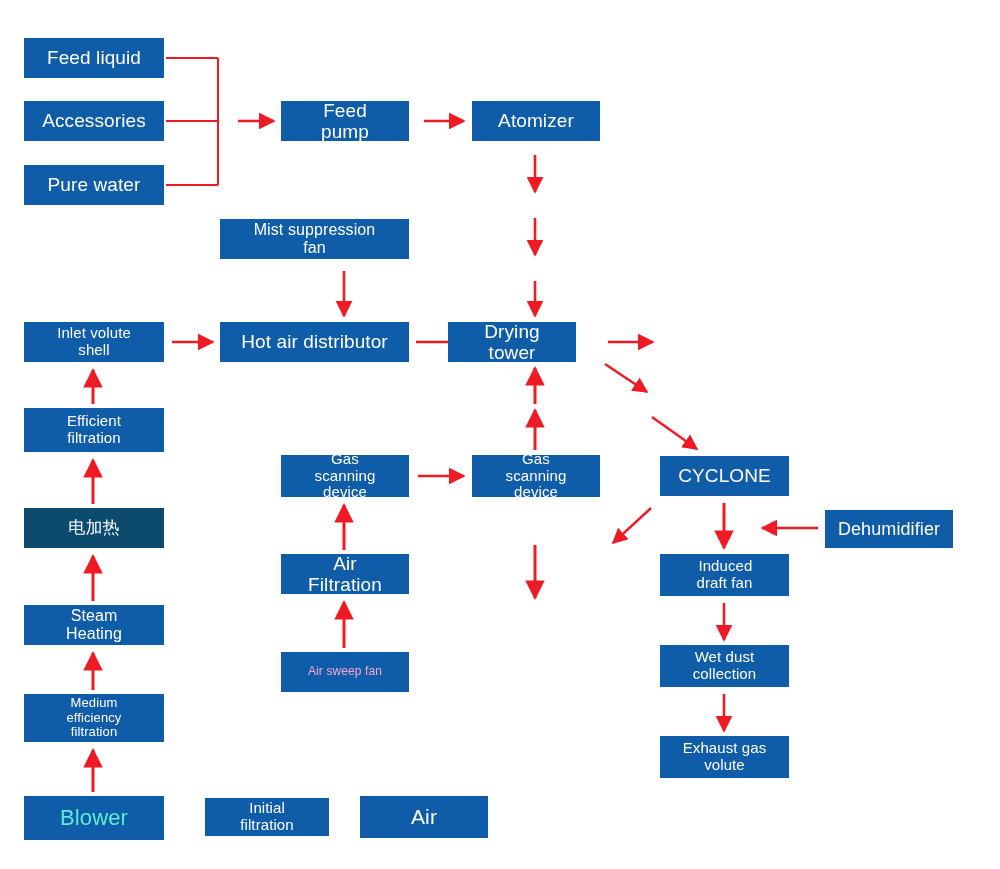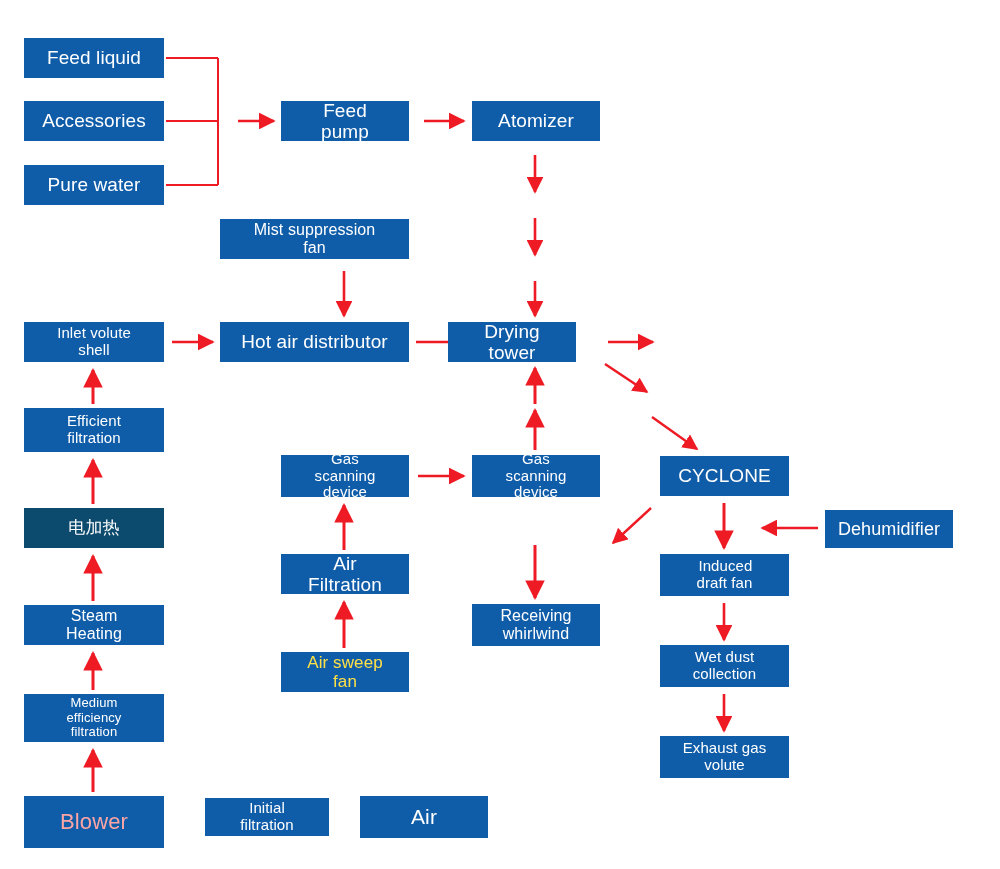--- a/index.html
+++ b/index.html
@@ -148,29 +148,27 @@
   <div class="node" style="left: 24px; top: 322px; width: 140px; height: 40px; font-size: 15px; background: rgb(15, 92, 168); color: rgb(255, 255, 255);">Inlet volute
 shell</div>
   <div class="node" style="left: 220px; top: 322px; width: 189px; height: 40px; font-size: 19px; background: rgb(15, 92, 168); color: rgb(255, 255, 255);">Hot air distributor</div>
   <div class="node" style="left: 448px; top: 322px; width: 128px; height: 40px; font-size: 19px; background: rgb(15, 92, 168); color: rgb(255, 255, 255);">Drying tower</div>
   <div class="node" style="left: 24px; top: 408px; width: 140px; height: 44px; font-size: 15px; background: rgb(15, 92, 168); color: rgb(255, 255, 255);">Efficient
 filtration</div>
   <div class="node" style="left: 24px; top: 508px; width: 140px; height: 40px; font-size: 17px; background: #0c4a6e; color: rgb(255, 255, 255);">电加热</div>
   <div class="node" style="left: 24px; top: 605px; width: 140px; height: 40px; font-size: 16px; background: rgb(15, 92, 168); color: rgb(255, 255, 255);">Steam Heating</div>
   <div class="node" style="left: 24px; top: 694px; width: 140px; height: 48px; font-size: 13px; background: rgb(15, 92, 168); color: rgb(255, 255, 255);">Medium efficiency
 filtration</div>
-  <div class="node" style="left: 24px; top: 796px; width: 140px; height: 52px; font-size: 22px; background: rgb(15, 92, 168); color: #fca5a5;">Blower</div>
+  <div class="node" style="left: 24px; top: 796px; width: 140px; height: 44px; font-size: 22px; background: rgb(15, 92, 168); color: #5eead4;">Blower</div>
   <div class="node" style="left: 281px; top: 455px; width: 128px; height: 42px; font-size: 15px; background: rgb(15, 92, 168); color: rgb(255, 255, 255);">Gas scanning
 device</div>
   <div class="node" style="left: 472px; top: 455px; width: 128px; height: 42px; font-size: 15px; background: rgb(15, 92, 168); color: rgb(255, 255, 255);">Gas scanning
 device</div>
   <div class="node" style="left: 281px; top: 554px; width: 128px; height: 40px; font-size: 19px; background: rgb(15, 92, 168); color: rgb(255, 255, 255);">Air Filtration</div>
-  <div class="node" style="left: 281px; top: 652px; width: 128px; height: 40px; font-size: 17px; background: rgb(15, 92, 168); color: #fde047;">Air sweep fan</div>
-  <div class="node" style="left: 472px; top: 604px; width: 128px; height: 42px; font-size: 16px; background: rgb(15, 92, 168); color: rgb(255, 255, 255);">Receiving
-whirlwind</div>
+  <div class="node" style="left: 281px; top: 652px; width: 128px; height: 40px; font-size: 12px; background: rgb(15, 92, 168); color: #f9a8d4;">Air sweep fan</div>
   <div class="node" style="left: 660px; top: 456px; width: 129px; height: 40px; font-size: 19px; background: rgb(15, 92, 168); color: rgb(255, 255, 255);">CYCLONE</div>
   <div class="node" style="left: 825px; top: 510px; width: 128px; height: 38px; font-size: 18px; background: rgb(15, 92, 168); color: rgb(255, 255, 255);">Dehumidifier</div>
   <div class="node" style="left: 660px; top: 554px; width: 129px; height: 42px; font-size: 15px; background: rgb(15, 92, 168); color: rgb(255, 255, 255); text-align: right;">Induced
 draft fan</div>
   <div class="node" style="left: 660px; top: 645px; width: 129px; height: 42px; font-size: 15px; background: rgb(15, 92, 168); color: rgb(255, 255, 255);">Wet dust
 collection</div>
   <div class="node" style="left: 660px; top: 736px; width: 129px; height: 42px; font-size: 15px; background: rgb(15, 92, 168); color: rgb(255, 255, 255);">Exhaust gas
 volute</div>
   <div class="node" style="left: 205px; top: 798px; width: 124px; height: 38px; font-size: 15px; background: rgb(15, 92, 168); color: rgb(255, 255, 255);">Initial filtration</div>
   <div class="node" style="left: 360px; top: 796px; width: 128px; height: 42px; font-size: 21px; background: rgb(15, 92, 168); color: rgb(255, 255, 255);">Air</div>

